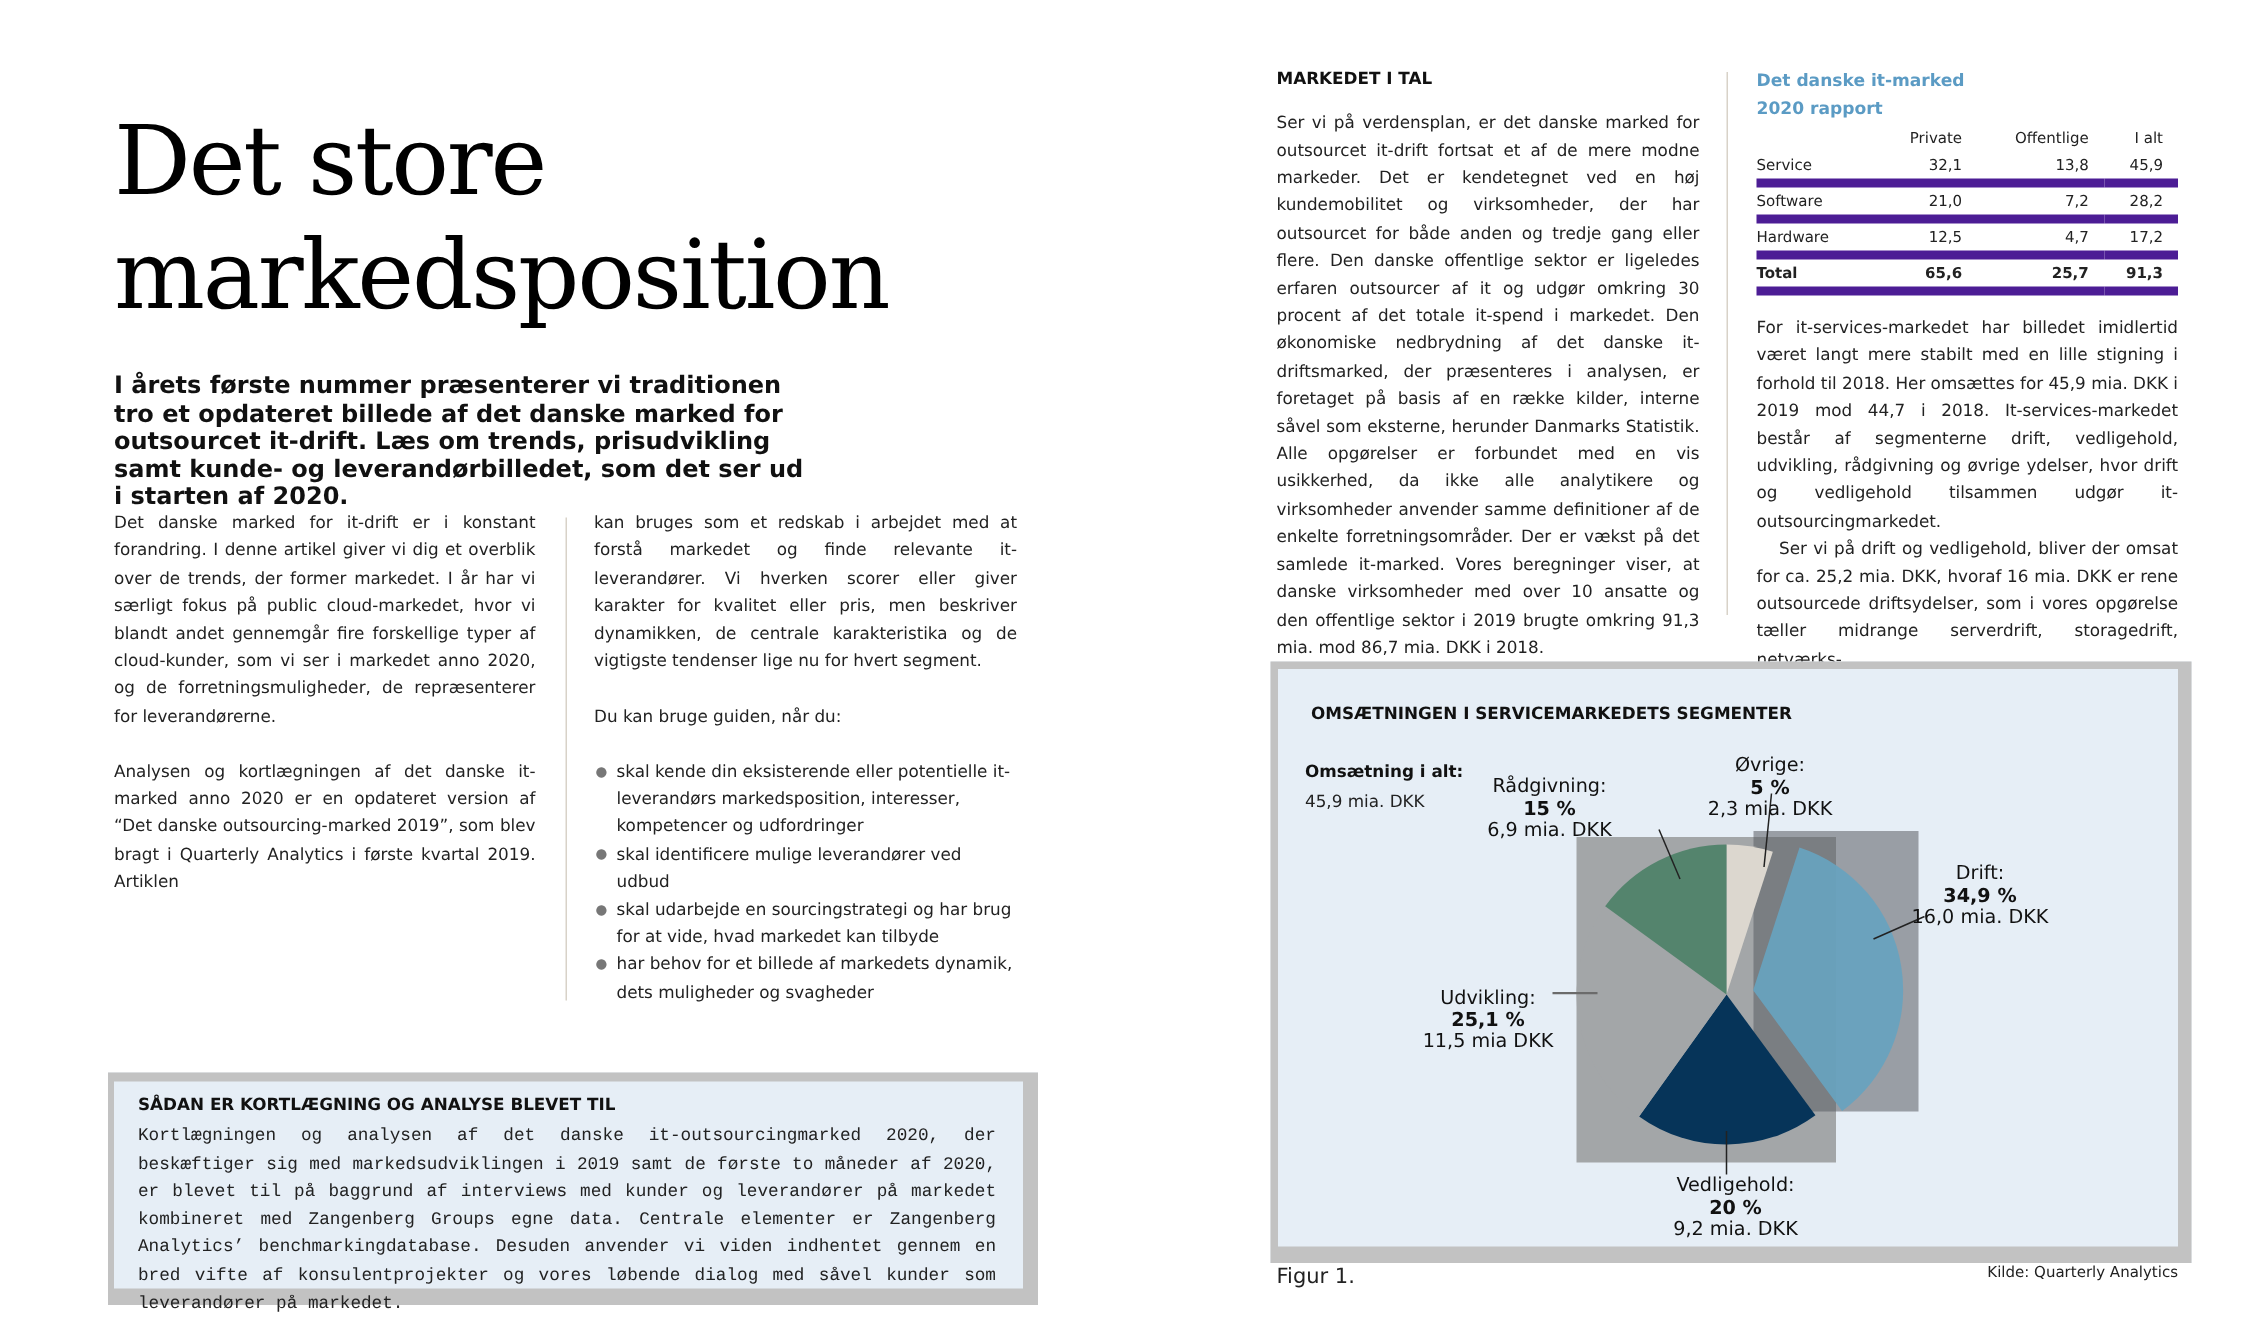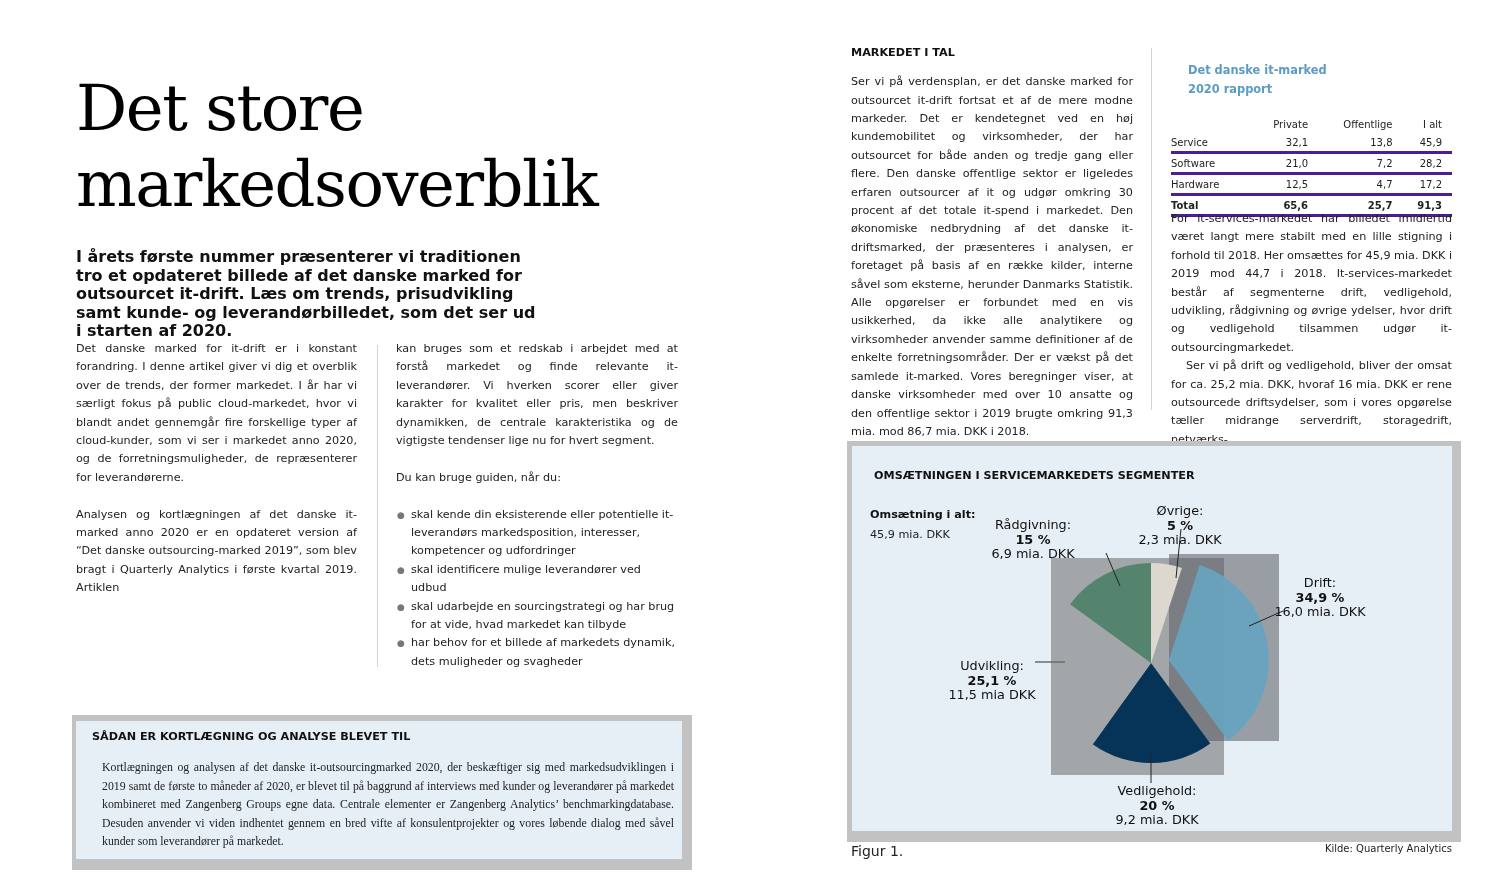--- a/index.html
+++ b/index.html
@@ -20,38 +20,38 @@
 
   ul.bullets { list-style: none; margin: 0; padding: 0; }
   ul.bullets li { position: relative; padding-left: 15px; text-align: left; }
   ul.bullets li .dot { position: absolute; left: 1px; top: 0; color: #777; font-size: 9px; }
 
   
   .infobox { left: 72px; top: 715px; width: 606px; height: 138px; background: #e6eef6;
              border-top: 6px solid #c2c2c2; border-left: 4px solid #c2c2c2;
              border-right: 10px solid #c2c2c2; border-bottom: 11px solid #c2c2c2; }
   .infobox h3 { position: absolute; left: 16px; top: 9px; margin: 0; font-size: 11.2px; font-weight: bold; color: #111; }
-  .infobox p { position: absolute; left: 16px; top: 27px; width: 572px; margin: 10px;
-               font-family: Liberation Serif, serif; font-size: 11.8px; line-height: 18.6px; text-align: justify; color: #222; }
+  .infobox p { position: absolute; left: 16px; top: 27px; width: 572px; margin: 0;
+               font-family: Liberation Mono, monospace; font-size: 11.8px; line-height: 18.6px; text-align: justify; color: #222; }
 
   
   .col3 { left: 851px; top: 44px; width: 282px; }
   .col3 h3 { margin: 0; font-size: 11.2px; line-height: 18px; font-weight: bold; color: #111; }
   .vdiv2 { left: 1151px; top: 48px; width: 1px; height: 362px; background: #d8d2c8; }
   .col4 { left: 1171px; top: 210px; width: 281px; }
   .col4 p { margin: 0; }
   .indent { text-indent: 15px; }
 
   
   .tbl-wrap { left: 1171px; top: 44px; width: 282px; }
-  .tbl-title { font-size: 11.4px; line-height: 19px; font-weight: bold; color: #5b9bc4; margin: 17px; }
+  .tbl-title { font-size: 11.4px; line-height: 19px; font-weight: bold; color: #5b9bc4; margin: 0; }
   table.mkt { border-collapse: collapse; width: 281px; font-size: 10px; color: #222; margin-top: 2px; }
   table.mkt th { font-weight: normal; text-align: right; padding: 1px 10px 2px 0; height: 14px; margin-top: 40px; }
   table.mkt th:first-child { text-align: left; }
-  table.mkt td { text-align: right; padding: 2px 10px 2px 0; height: 14px; border-bottom: 3px solid #4c1d95; }
+  table.mkt td { text-align: right; padding: 2px 10px 2px 0; height: 14px; border-bottom: 6px solid #4c1d95; }
   table.mkt td:first-child { text-align: left; padding-left: 0; }
   table.mkt tr.total td { font-weight: bold; }
 
   
   .figbox { left: 847px; top: 441px; width: 600px; height: 385px; background: #e6eef6;
             border-top: 5px solid #c2c2c2; border-left: 5px solid #c2c2c2;
             border-right: 9px solid #c2c2c2; border-bottom: 11px solid #c2c2c2; }
   .fig-title { position: absolute; left: 18px; top: 19px; margin: 4px; font-size: 11.2px; font-weight: bold; color: #111; }
   .fig-total-label { position: absolute; left: 18px; top: 62px; font-size: 11.2px; font-weight: bold; color: #111; }
   .fig-total-value { position: absolute; left: 18px; top: 82px; font-size: 11.2px; color: #222; }
@@ -59,21 +59,21 @@
   .plabel { position: absolute; text-align: center; font-size: 12.8px; line-height: 14.5px; color: #111; white-space: nowrap; }
   .plabel b { font-weight: bold; display: block; }
   .fig-caption { left: 851px; top: 843px; font-size: 14px; color: #222; }
   .fig-source { left: 1300px; top: 843px; width: 152px; text-align: right; font-size: 10px; color: #222; }
 </style>
 </head>
 <body>
 
 <h1 class="abs title">
   <span>Det store</span><br>
-  <span>markedsoverblik</span>
+  <span>markedsposition</span>
 </h1>
 <p class="abs lead">I årets første nummer præsenterer vi traditionen tro et opdateret billede af det danske marked for outsourcet it-drift. Læs om trends, prisudvikling samt kunde- og leverandørbilledet, som det ser ud i starten af 2020.</p>
 
 <div class="abs col1 body-text">
   <p>Det danske marked for it-drift er i konstant forandring. I denne artikel giver vi dig et overblik over de trends, der former markedet. I år har vi særligt fokus på public cloud-markedet, hvor vi blandt andet gennemgår fire forskellige typer af cloud-kunder, som vi ser i markedet anno 2020, og de forretningsmuligheder, de repræsenterer for leverandørerne.</p>
   <p>Analysen og kortlægningen af det danske it-marked anno 2020 er en opdateret version af “Det danske outsourcing-marked 2019”, som blev bragt i Quarterly Analytics i første kvartal 2019. Artiklen</p>
 </div>
 <div class="abs vdiv1"></div>
 
 <div class="abs col2 body-text">

